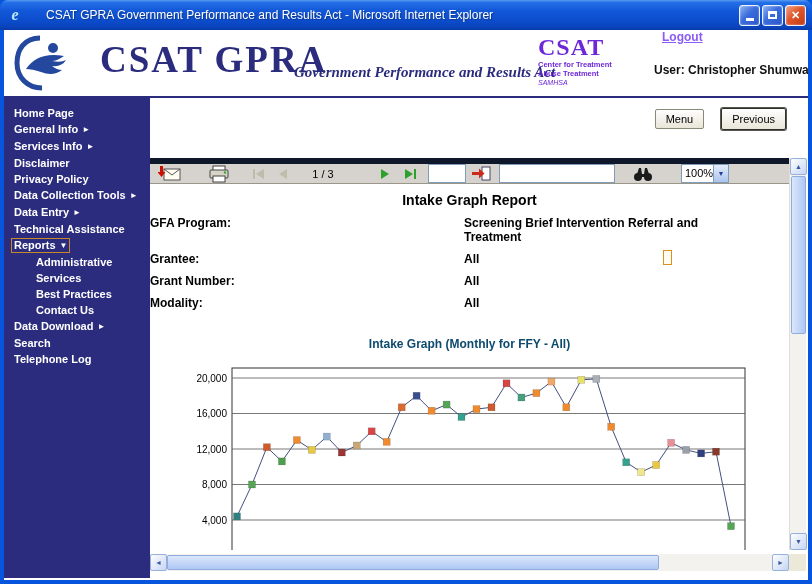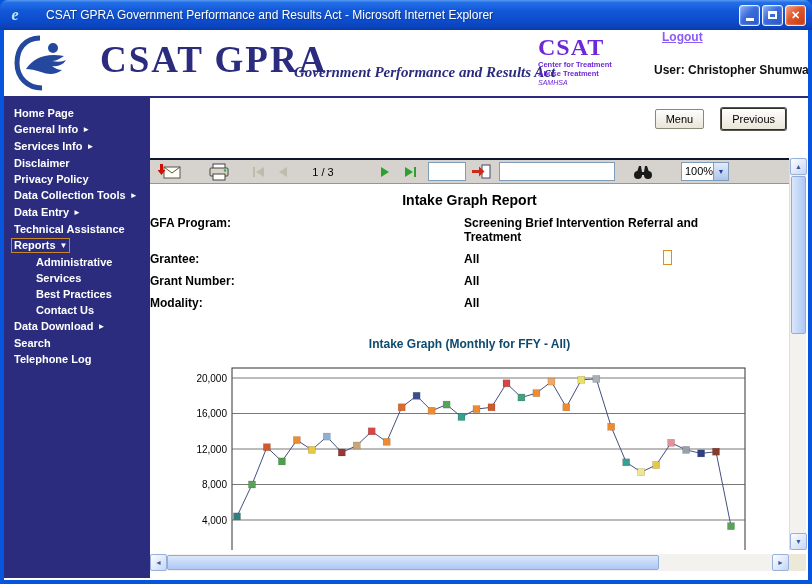--- a/index.html
+++ b/index.html
@@ -50,21 +50,21 @@
 
   .content{position:absolute;left:146px;top:0;width:658px;height:480px;background:#fff}
 
   .top-actions{position:absolute;top:10px;right:22px;display:flex;gap:17px;align-items:center}
   .xp-button{height:20px;padding:0 10px;font-size:11px;font-family:"Liberation Sans",sans-serif;color:#000;
     background:linear-gradient(180deg,#fefefe,#e9e5d8);border:1px solid #8a8877;border-radius:2px;cursor:pointer}
   .xp-button.default{border:1px solid #30302a;box-shadow:0 0 0 1px #55564e;height:22px}
 
   
   .toolbar{position:absolute;left:0;top:60px;width:639px;height:26px;background:#d6d3ce;
-    border-top:2px solid #0f172a;border-bottom:1px solid #9a968a;display:flex;align-items:center;padding:0 6px}
+    border-top:6px solid #0f172a;border-bottom:1px solid #9a968a;display:flex;align-items:center;padding:0 6px}
   .tb-icon{display:flex;align-items:center;justify-content:center;cursor:pointer}
   .nav-btn{width:20px;height:20px;display:flex;align-items:center;justify-content:center;gap:1px;cursor:pointer}
   .tri-l{width:0;height:0;border-top:5px solid transparent;border-bottom:5px solid transparent;border-right:8px solid #bdbdab}
   .tri-r{width:0;height:0;border-top:5px solid transparent;border-bottom:5px solid transparent;border-left:8px solid #2ea02e}
   .nav-bar{width:2px;height:10px}
   .nav-bar.gray{background:#bdbdab}
   .nav-bar.green{background:#2ea02e}
   .page-indicator{font-size:11px;color:#000;width:52px;text-align:center}
   .tb-input{height:19px;border:1px solid #7f9db9;font-size:11px;padding:1px 3px;background:#fff}
   .zoom-select{width:48px;height:19px;border:1px solid #7f9db9;background:#fff;display:flex;align-items:stretch;cursor:pointer}

